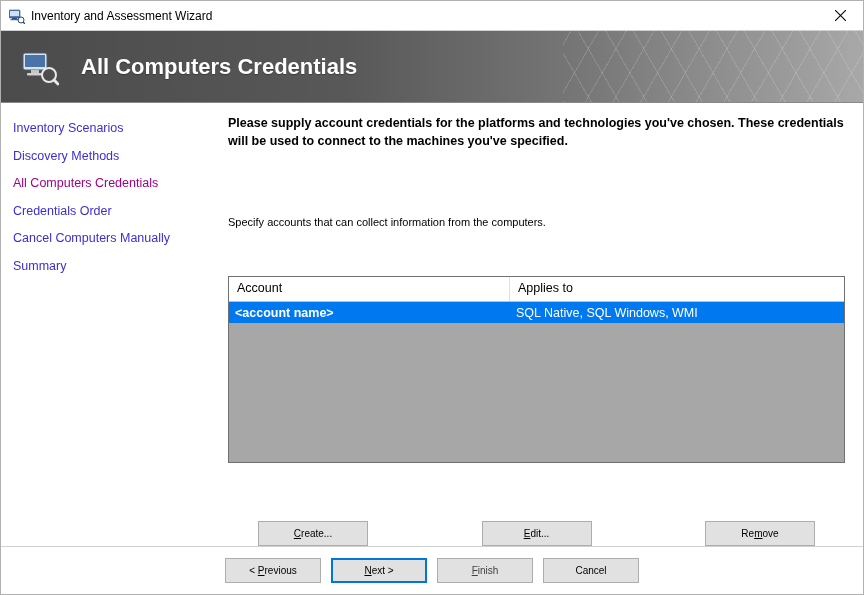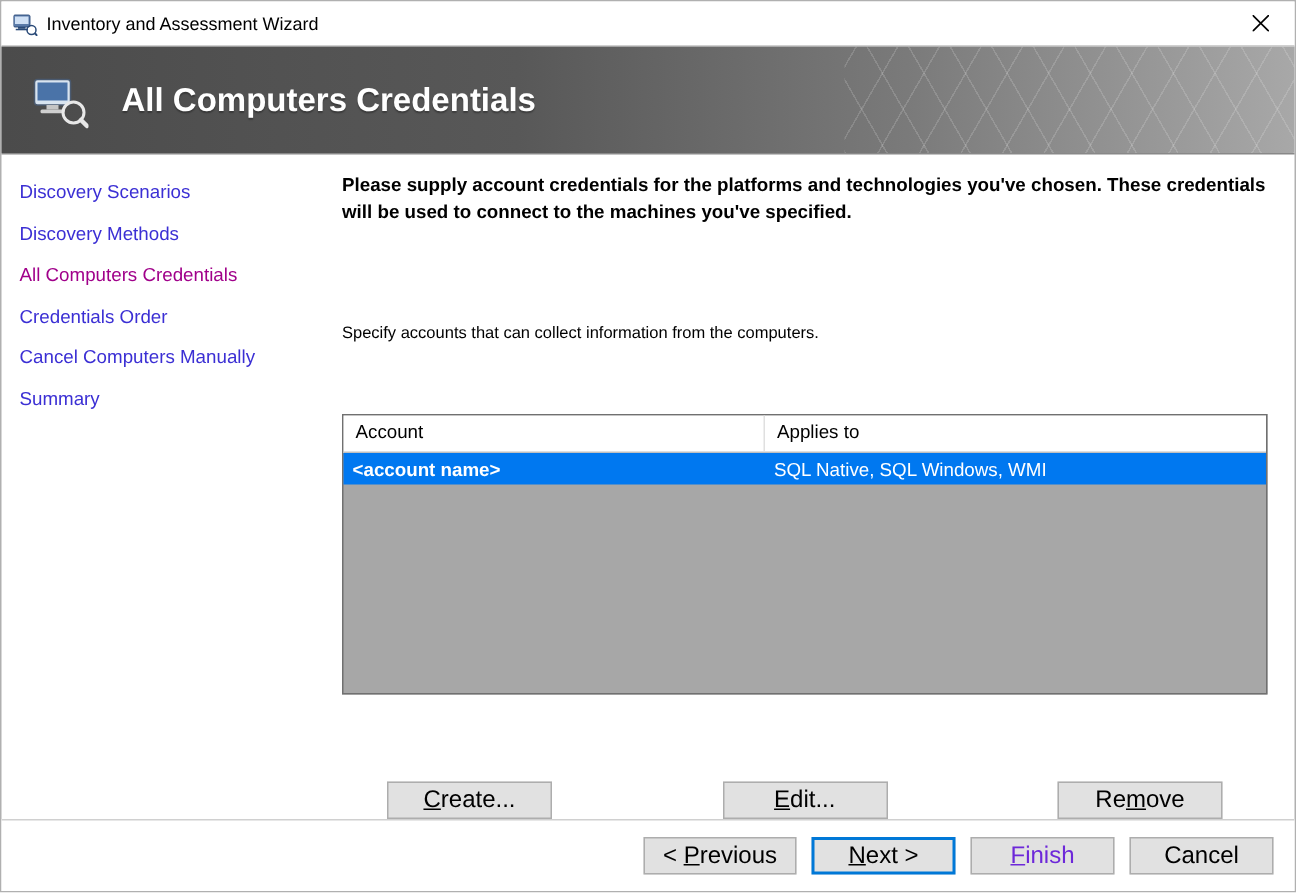--- a/index.html
+++ b/index.html
@@ -158,39 +158,39 @@
     display: flex;
     justify-content: space-between;
     margin-top: 10px;
     padding: 0 30px;
   }
   .btn {
     min-width: 110px;
     height: 25px;
     background: #e1e1e1;
     border: 1px solid #adadad;
-    font-size: 16px;
+    font-size: 10px;
     cursor: pointer;
     padding: 0 12px;
     font-family: inherit;
   }
   .btn:disabled {
-    color: #6d28d9;
+    color: #404040;
     cursor: default;
   }
   .btn.default {
     border: 2px solid #0078d7;
   }
 
   .footer {
     height: 48px;
     border-top: 1px solid #d0d0d0;
     display: flex;
     align-items: center;
-    justify-content: flex-end;
+    justify-content: center;
     gap: 10px;
     padding: 0 14px;
     background: #fff;
   }
   .footer .btn { min-width: 96px; }
 
   .underline-char { text-decoration: underline; }
 </style>
 </head>
 <body>
@@ -228,21 +228,21 @@
         <circle cx="30" cy="28" r="7" fill="none" stroke="#e8e8e8" stroke-width="2"></circle>
         <line x1="35" y1="33" x2="39" y2="37" stroke="#e8e8e8" stroke-width="3" stroke-linecap="round"></line>
       </svg>
     </span>
     <div class="banner-title">All Computers Credentials</div>
   </div>
 
   <div class="body">
 
     <div class="sidebar">
-      <div class="sidebar-item">Discovery Scenarios</div>
+      <div class="sidebar-item">Inventory Scenarios</div>
       <div class="sidebar-item">Discovery Methods</div>
       <div class="sidebar-item active">All Computers Credentials</div>
       <div class="sidebar-item">Credentials Order</div>
       <div class="sidebar-item">Cancel Computers Manually</div>
       <div class="sidebar-item">Summary</div>
     </div>
 
     <div class="main">
       <div class="instruction">Please supply account credentials for the platforms and technologies you've chosen. These credentials will be used to connect to the machines you've specified.</div>
       <div class="subtext">Specify accounts that can collect information from the computers.</div>

